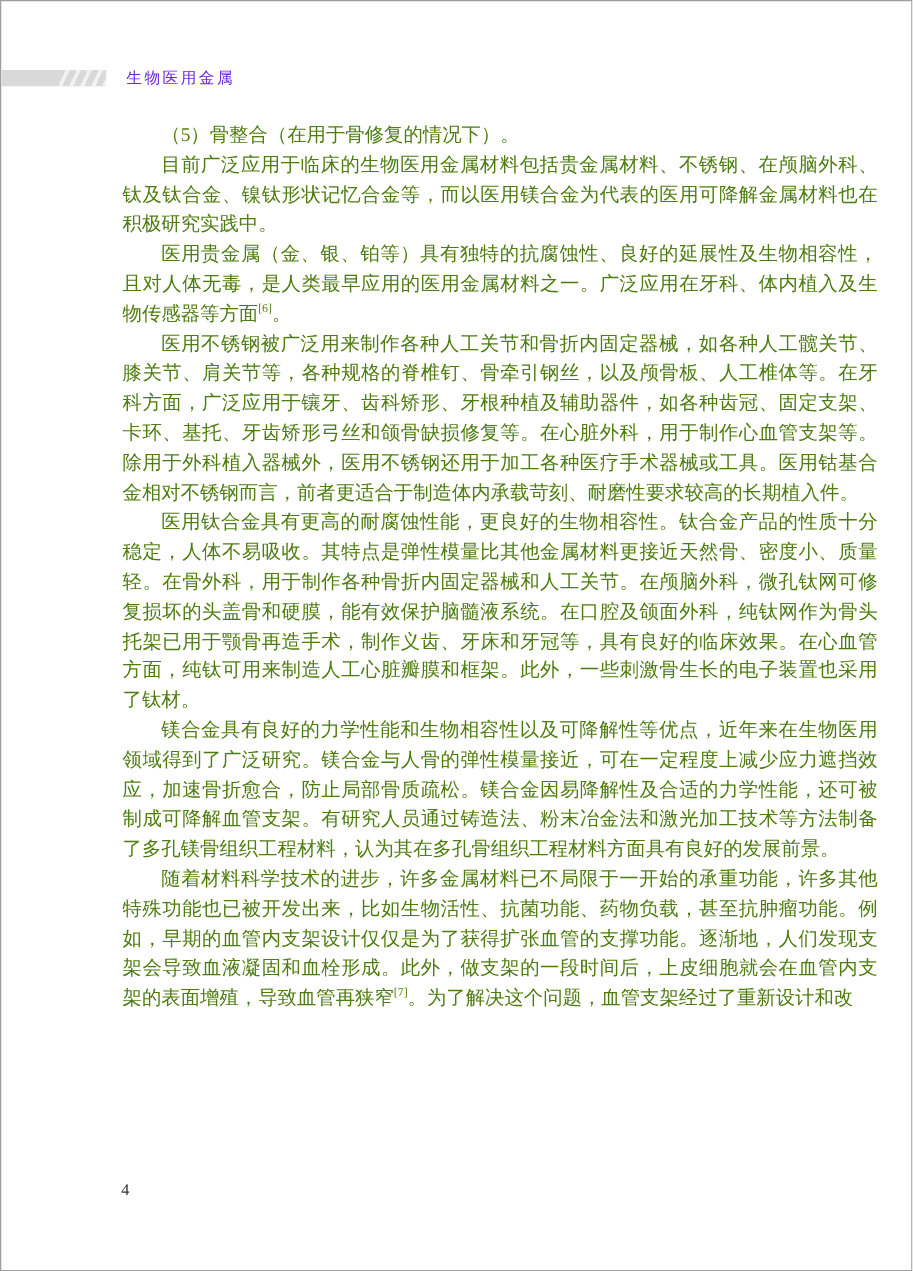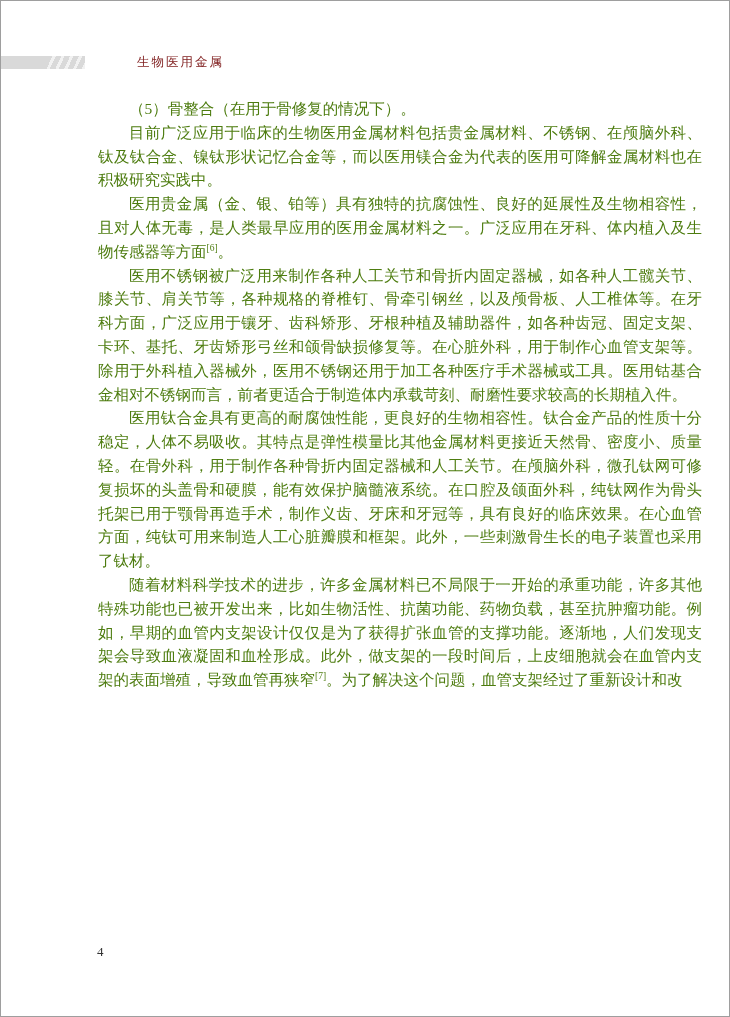--- a/index.html
+++ b/index.html
@@ -35,23 +35,22 @@
     background-position: 46px 0;
   }
   .header-title {
     position: absolute;
     left: 100px;
     top: 53px;
     font-family: "Liberation Sans", "DejaVu Sans", sans-serif;
     font-size: 12.5px;
     line-height: 16px;
     letter-spacing: 2px;
-    color: #7f1d1d;
+    color: #6d28d9;
     white-space: nowrap;
-    margin-left: 36px;
   }
   
   .body-text {
     position: absolute;
     left: 97px;
     top: 96px;
     width: 604px;
     font-size: 15.5px;
     line-height: 23.8px;
     color: #4d7c0f;
@@ -91,19 +90,20 @@
 
     <p>目前广泛应用于临床的生物医用金属材料包括贵金属材料、不锈钢、在颅脑外科、钛及钛合金、镍钛形状记忆合金等，而以医用镁合金为代表的医用可降解金属材料也在积极研究实践中。</p>
 
     <p><span>医用贵金属（金、银、铂等）具有独特的抗腐蚀性、良好的延展性及生物相容性，且对人体无毒，是人类最早应用的医用金属材料之一。广泛应用在牙科、体内植入及生物传感器等方面</span><sup>[6]</sup><span>。</span></p>
 
     <p>医用不锈钢被广泛用来制作各种人工关节和骨折内固定器械，如各种人工髋关节、膝关节、肩关节等，各种规格的脊椎钉、骨牵引钢丝，以及颅骨板、人工椎体等。在牙科方面，广泛应用于镶牙、齿科矫形、牙根种植及辅助器件，如各种齿冠、固定支架、卡环、基托、牙齿矫形弓丝和颌骨缺损修复等。在心脏外科，用于制作心血管支架等。除用于外科植入器械外，医用不锈钢还用于加工各种医疗手术器械或工具。医用钴基合金相对不锈钢而言，前者更适合于制造体内承载苛刻、耐磨性要求较高的长期植入件。</p>
 
     <p>医用钛合金具有更高的耐腐蚀性能，更良好的生物相容性。钛合金产品的性质十分稳定，人体不易吸收。其特点是弹性模量比其他金属材料更接近天然骨、密度小、质量轻。在骨外科，用于制作各种骨折内固定器械和人工关节。在颅脑外科，微孔钛网可修复损坏的头盖骨和硬膜，能有效保护脑髓液系统。在口腔及颌面外科，纯钛网作为骨头托架已用于颚骨再造手术，制作义齿、牙床和牙冠等，具有良好的临床效果。在心血管方面，纯钛可用来制造人工心脏瓣膜和框架。此外，一些刺激骨生长的电子装置也采用了钛材。</p>
 
 
+    <p>镁合金具有良好的力学性能和生物相容性以及可降解性等优点，近年来在生物医用领域得到了广泛研究。镁合金与人骨的弹性模量接近，可在一定程度上减少应力遮挡效应，加速骨折愈合，防止局部骨质疏松。镁合金因易降解性及合适的力学性能，还可被制成可降解血管支架。有研究人员通过铸造法、粉末冶金法和激光加工技术等方法制备了多孔镁骨组织工程材料，认为其在多孔骨组织工程材料方面具有良好的发展前景。</p>
 
     <p><span>随着材料科学技术的进步，许多金属材料已不局限于一开始的承重功能，许多其他特殊功能也已被开发出来，比如生物活性、抗菌功能、药物负载，甚至抗肿瘤功能。例如，早期的血管内支架设计仅仅是为了获得扩张血管的支撑功能。逐渐地，人们发现支架会导致血液凝固和血栓形成。此外，做支架的一段时间后，上皮细胞就会在血管内支架的表面增殖，导致血管再狭窄</span><sup>[7]</sup><span>。为了解决这个问题，血管支架经过了重新设计和改</span></p>
   </main>
 
   <span class="page-number">4</span>
 
 </div>
 
 </body></html>

